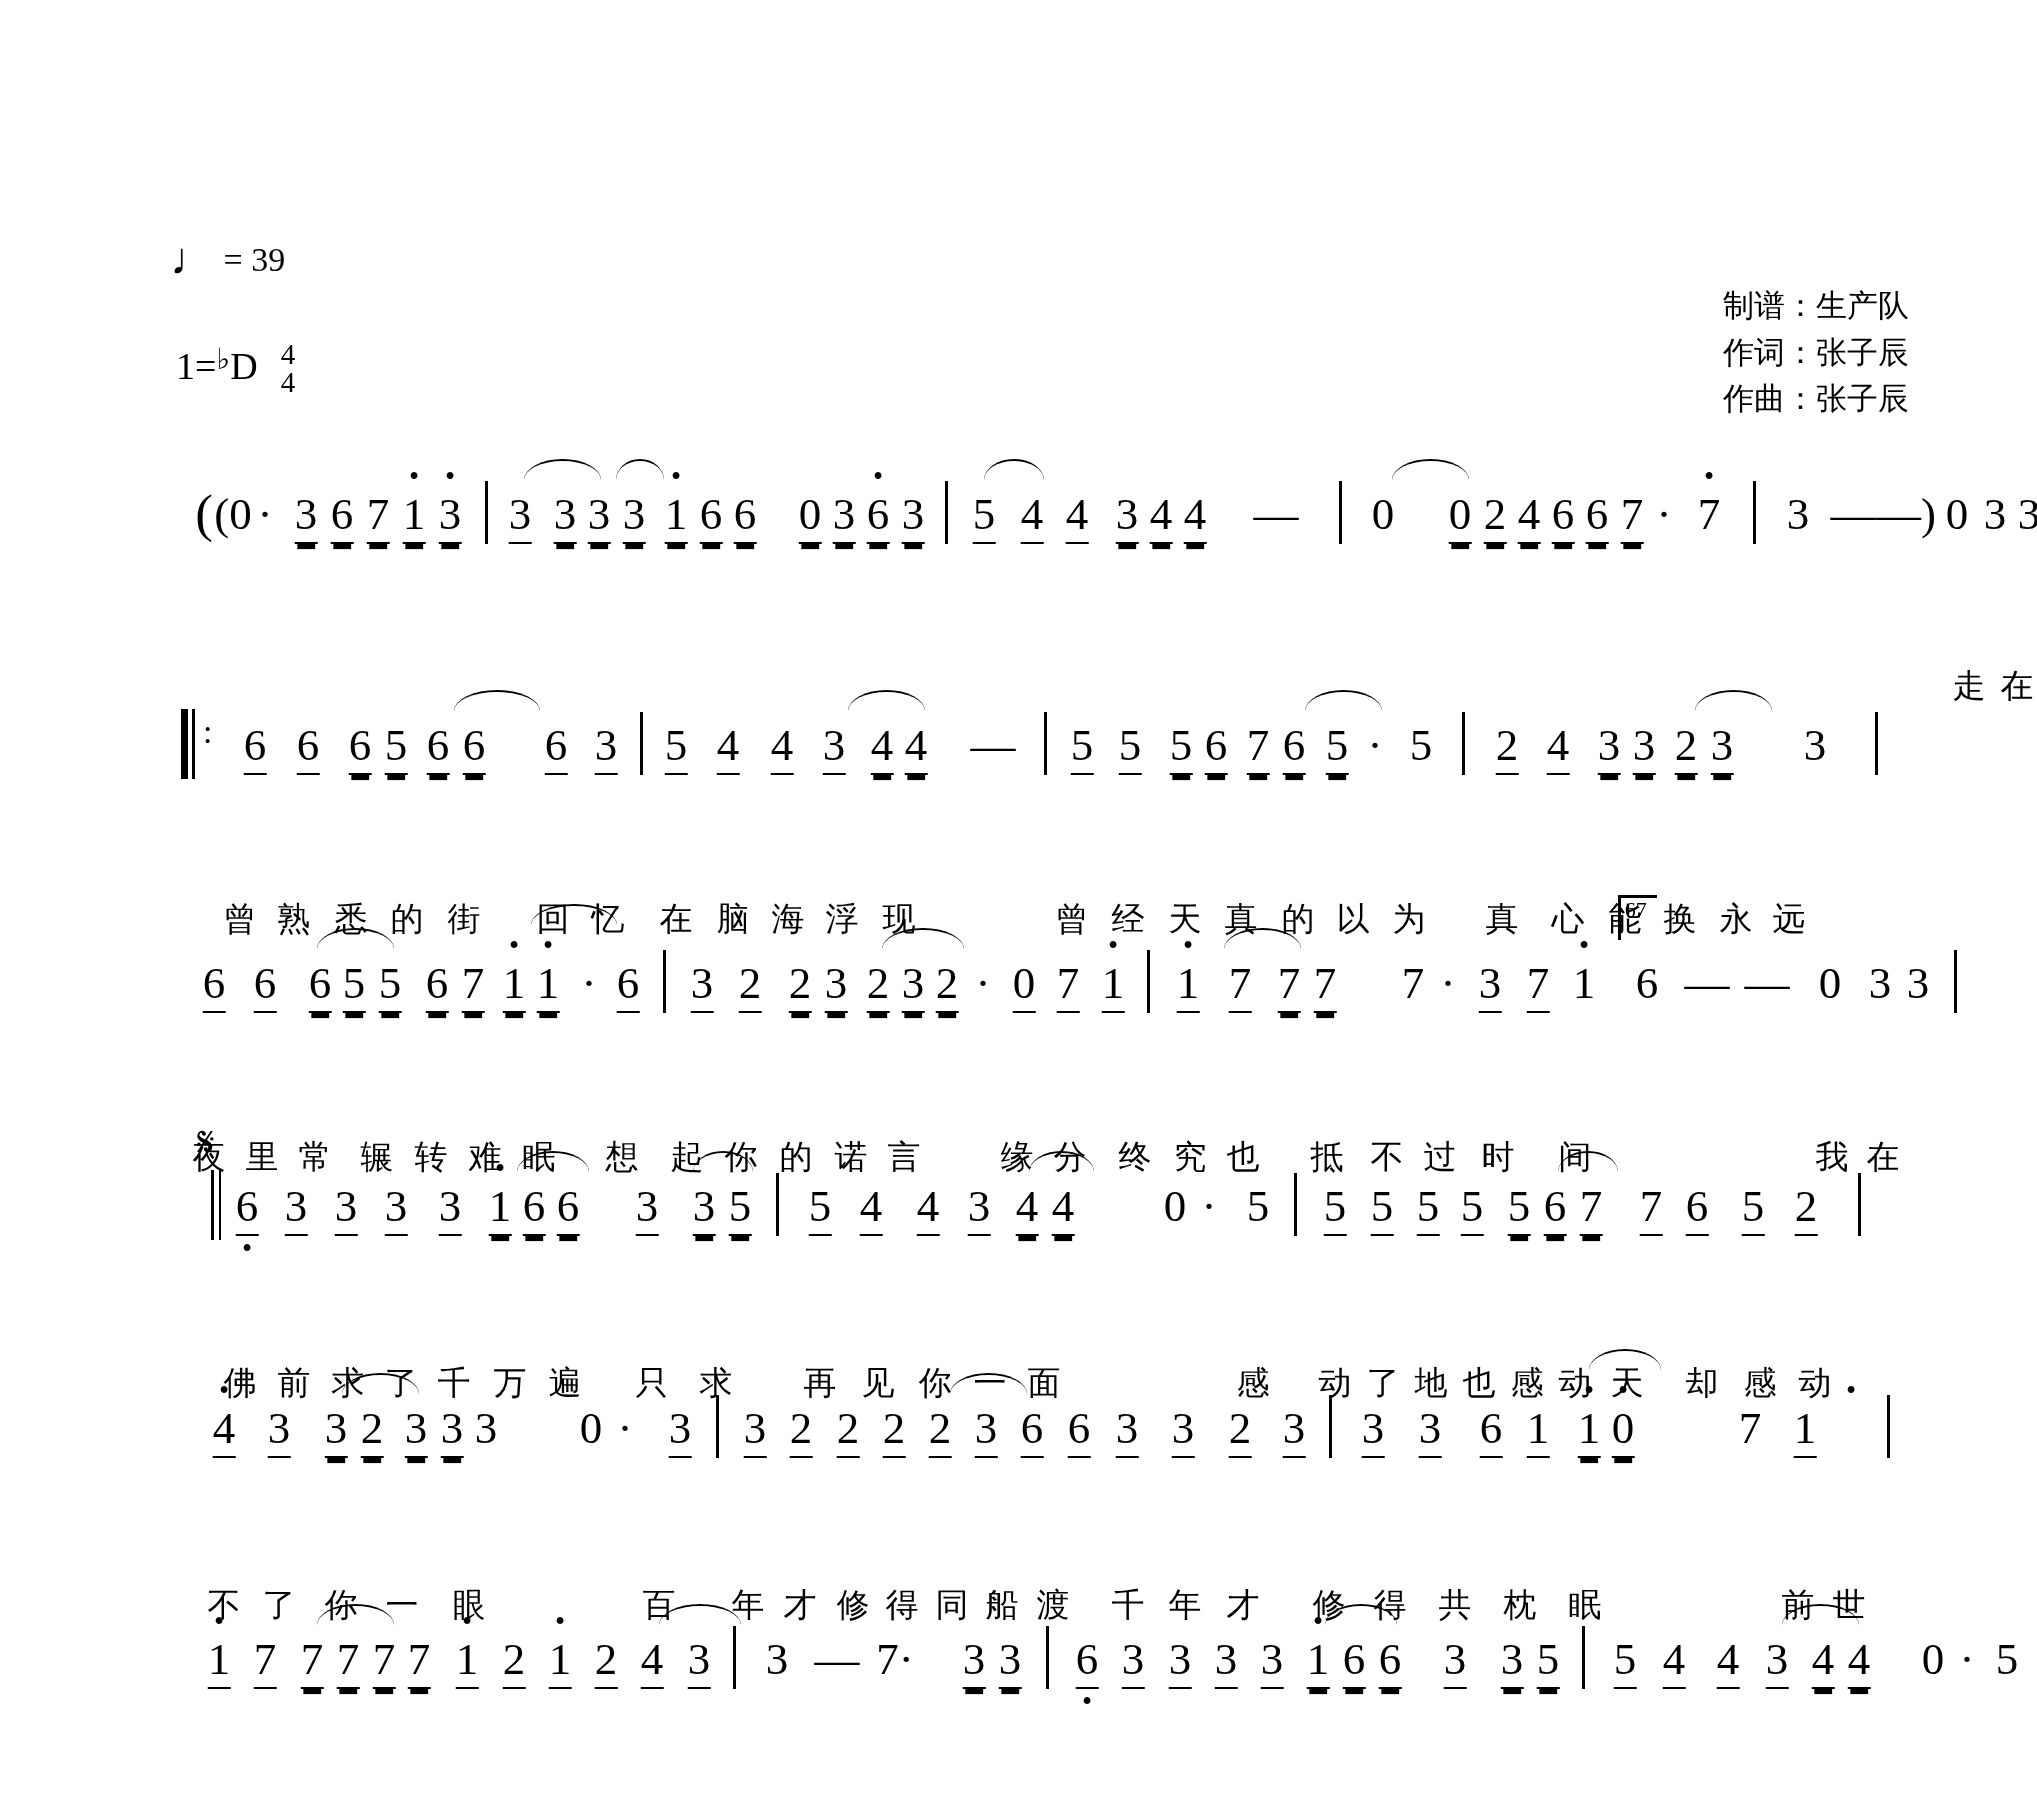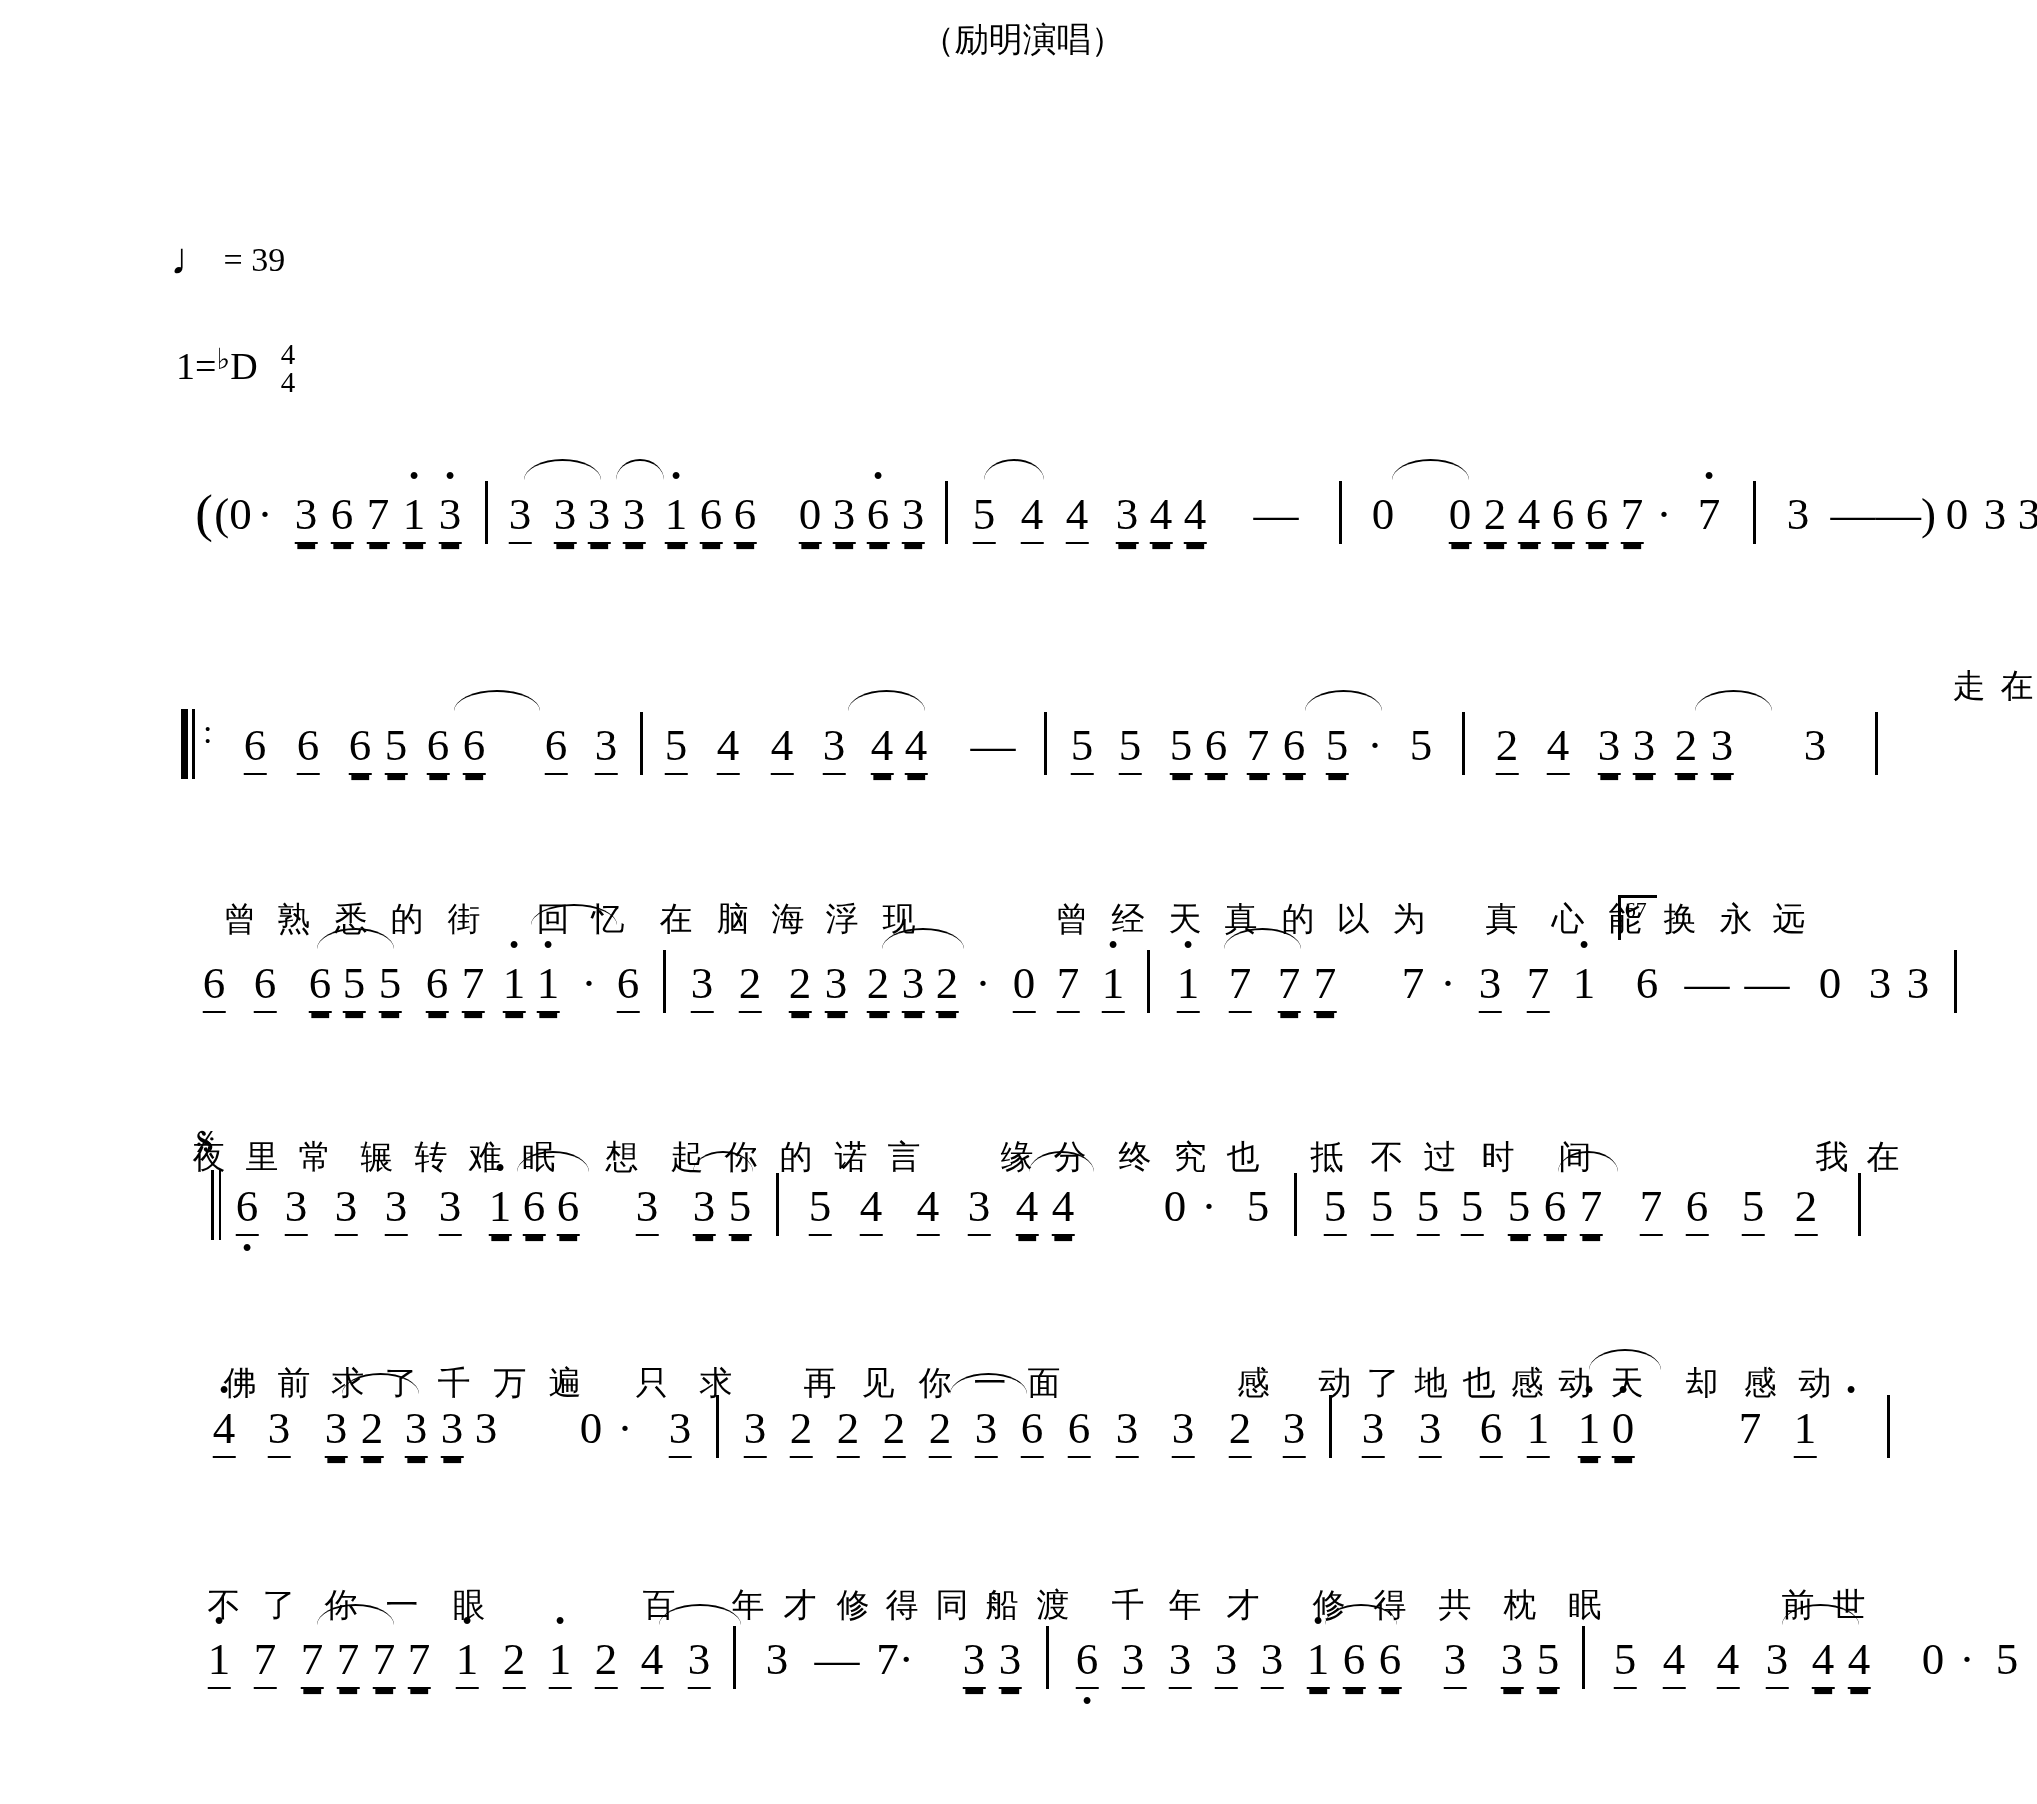--- a/index.html
+++ b/index.html
@@ -202,34 +202,38 @@
     font-size: 41px;
     font-family: "DejaVu Sans", sans-serif;
   }
   .paren { position:absolute; font-size: 53px; transform: translateX(-50%); top:-5.1px; }
 </style>
 </head>
 <body>
 
 <div class="sheet">
 
-  <div class="subtitle">（励明演唱）</div>
 
   <div class="tempo">
     <span class="notehead">♩</span><span>= 39</span>
   </div>
 
   <div class="keysig">
     <span>1=</span><span class="flat">♭</span><span>D</span>
     <span class="meter">
       <span class="num">4</span>
       <span class="den">4</span>
     </span>
   </div>
 
+  <div class="credits">
+    <div>制谱：生产队</div>
+    <div>作词：张子辰</div>
+    <div>作曲：张子辰</div>
+  </div>
 
   <div class="system" style="top:488px;">
     <div class="notes">
       <span class="paren" style="left:204px;">(</span>
       <span class="tok" style="left:233px;">(0</span>
       <span class="tok" style="left:265px;">·</span>
       <span class="tok u2" style="left:306px;">3</span>
       <span class="tok u2" style="left:342px;">6</span>
       <span class="tok u2" style="left:378px;">7</span>
       <span class="tok u2 oct-up" style="left:414px;">1</span>

